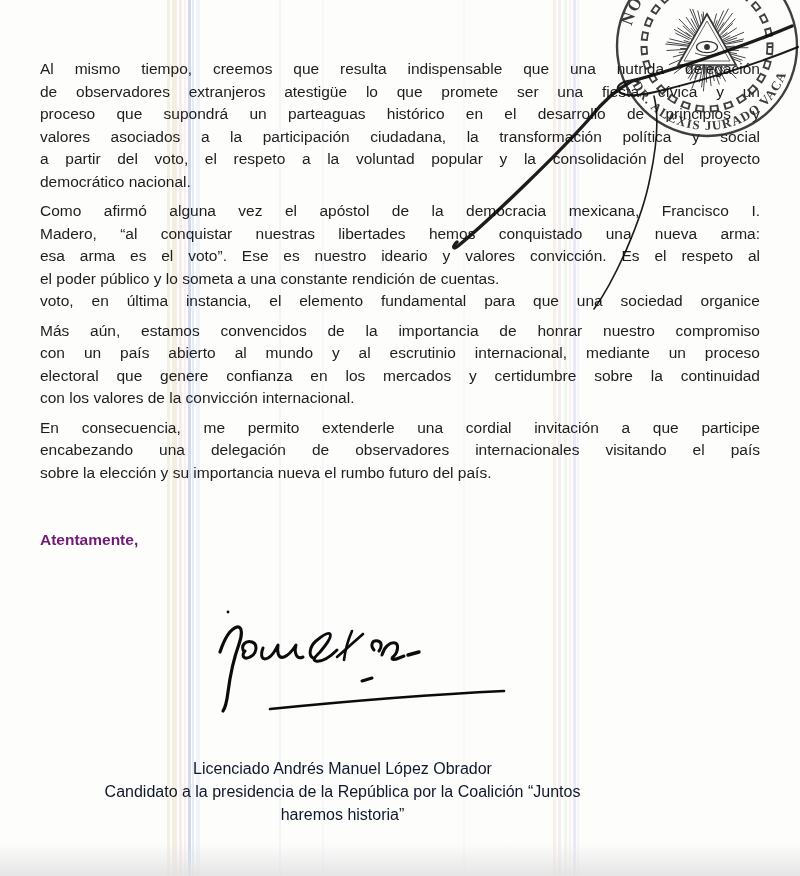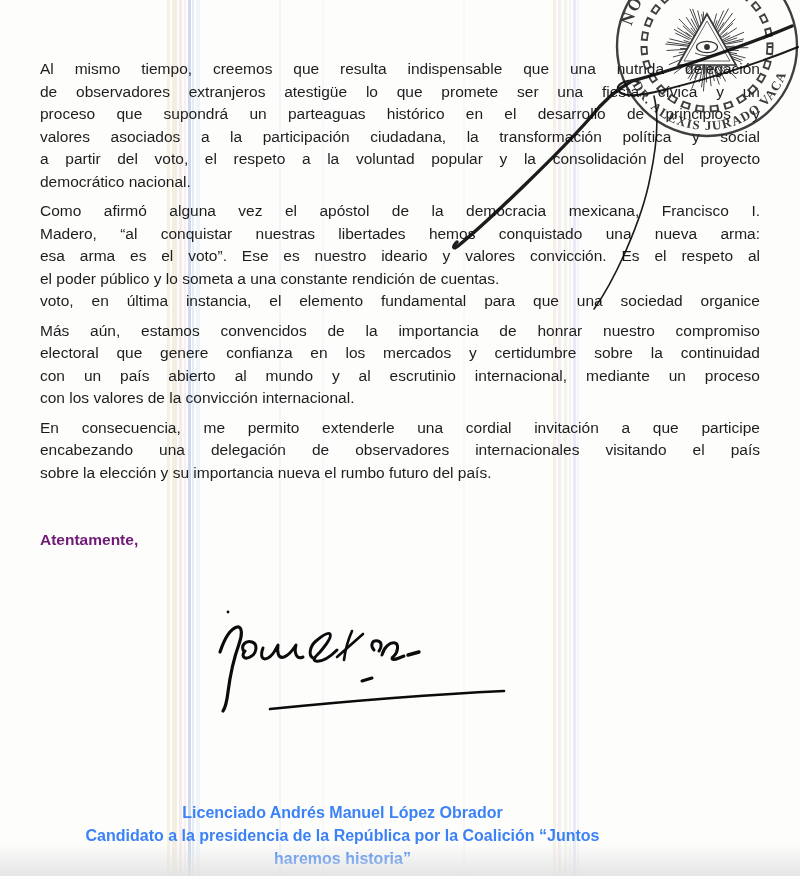--- a/index.html
+++ b/index.html
@@ -10,21 +10,21 @@
   .stripe{position:absolute;top:0;height:876px;}
   
   .body-text{position:absolute;left:40px;top:58px;width:720px;z-index:2;
              font-size:15.5px;line-height:22.5px;color:#1d1d1d;}
   .para{margin:0 0 7px 0;}
   .line{text-align:justify;text-align-last:justify;white-space:normal;}
   .line.last{text-align-last:left;}
   .closing{position:absolute;left:40px;top:531px;z-index:2;font-size:15.5px;
            font-weight:bold;color:#701a75;}
   .name-block{position:absolute;left:40px;top:757px;width:605px;z-index:2;text-align:center;
-              font-size:16px;line-height:23px;font-weight:bold;color:#3b82f6;margin-top:44px;}
+              font-size:16px;line-height:23px;font-weight:normal;color:#0f172a;}
   
   .overlay{position:absolute;left:0;top:0;z-index:3;pointer-events:none;}
   .stamp-line{fill:none;stroke:#2b2b2b;}
   .stamp-text{font-family:"Liberation Serif",serif;font-weight:bold;fill:#262626;}
   .ray{stroke:#222;stroke-width:1;opacity:.92;}
   .pen{fill:none;stroke:#0a0a0a;stroke-linecap:round;stroke-linejoin:round;}
   .sig{fill:none;stroke:#0b0b0b;stroke-linecap:round;stroke-linejoin:round;}
   .bottom-band{position:absolute;left:0;top:843px;width:800px;height:33px;z-index:4;
                background:linear-gradient(to bottom,rgba(234,234,234,0),rgba(225,225,225,.85));
                pointer-events:none;}
@@ -64,22 +64,22 @@
       </div>
       <div class="para">
         <div class="line">Como afirmó alguna vez el apóstol de la democracia mexicana, Francisco I.</div>
         <div class="line">Madero, “al conquistar nuestras libertades hemos conquistado una nueva arma:</div>
         <div class="line">esa arma es el voto”. Ese es nuestro ideario y valores convicción. Es el respeto al</div>
         <div class="line last">el poder público y lo someta a una constante rendición de cuentas.</div>
         <div class="line">voto, en última instancia, el elemento fundamental para que una sociedad organice</div>
       </div>
       <div class="para">
         <div class="line">Más aún, estamos convencidos de la importancia de honrar nuestro compromiso</div>
+        <div class="line">con un país abierto al mundo y al escrutinio internacional, mediante un proceso</div>
         <div class="line">electoral que genere confianza en los mercados y certidumbre sobre la continuidad</div>
-        <div class="line">con un país abierto al mundo y al escrutinio internacional, mediante un proceso</div>
         <div class="line last">con los valores de la convicción internacional.</div>
       </div>
       <div class="para">
         <div class="line">En consecuencia, me permito extenderle una cordial invitación a que participe</div>
         <div class="line">encabezando una delegación de observadores internacionales visitando el país</div>
         <div class="line last">sobre la elección y su importancia nueva el rumbo futuro del país.</div>
       </div>
     </div>
 
   <div class="closing">Atentamente,</div>

